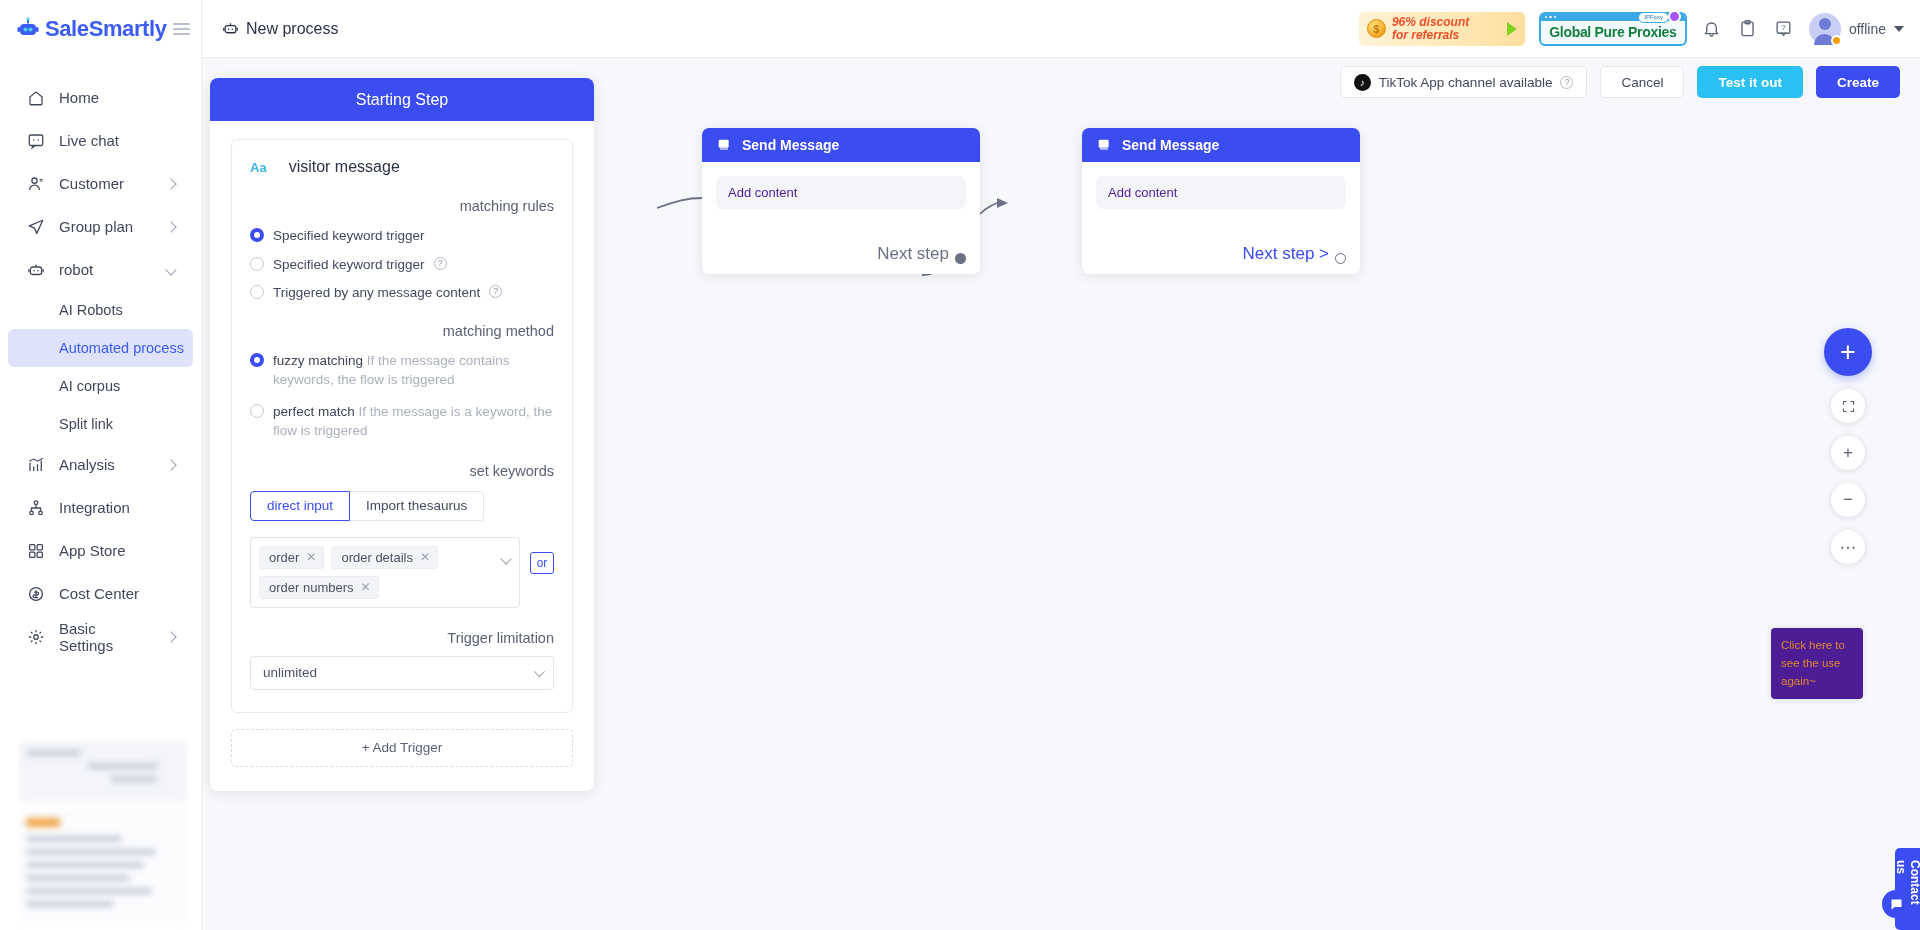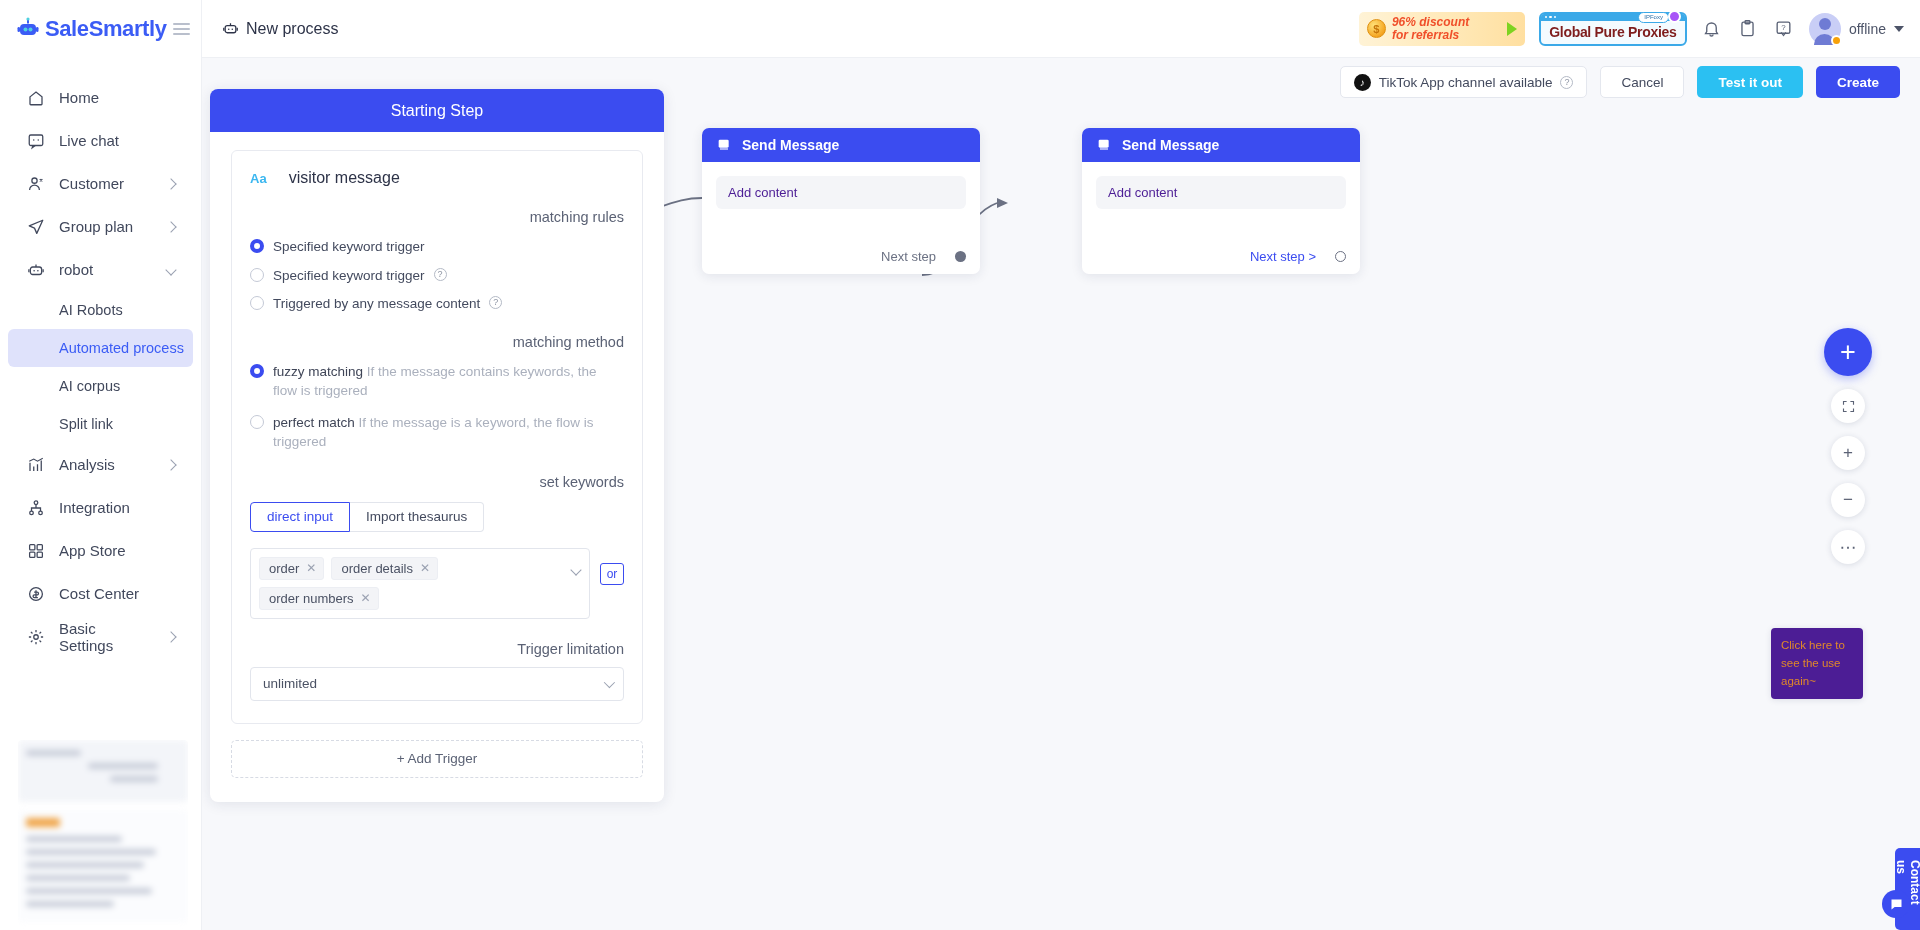--- a/index.html
+++ b/index.html
@@ -105,21 +105,21 @@
     width: 148px; height: 34px; border: 2px solid #3ba9e8; border-radius: 6px;
     background: #f4fbff; position: relative; display: flex; align-items: center; justify-content: center;
     cursor: pointer;
   }
   .proxy-ad .bar {
     position: absolute; top: 0; left: 0; right: 0; height: 7px;
     background: #3ba9e8; border-radius: 3px 3px 0 0;
     display: flex; align-items: center; gap: 2px; padding-left: 4px;
   }
   .proxy-ad .bar i { width: 2.5px; height: 2.5px; background: #fff; border-radius: 50%; display: block; }
-  .proxy-ad .ptxt { font-size: 14px; font-weight: bold; color: #7f1d1d; margin-top: 6px; letter-spacing: -0.3px; }
+  .proxy-ad .ptxt { font-size: 14px; font-weight: bold; color: #15803d; margin-top: 6px; letter-spacing: -0.3px; }
   .proxy-pill {
     position: absolute; top: -2px; right: 16px; height: 11px; padding: 0 5px;
     background: #fff; border: 1px solid #3ba9e8; border-radius: 6px;
     font-size: 6px; color: #2c6fa8; display: flex; align-items: center; gap: 2px;
   }
   .proxy-dot {
     position: absolute; top: -4px; right: 4px; width: 13px; height: 13px; border-radius: 50%;
     background: #a855f7; border: 2px solid #fff;
   }
 
@@ -153,22 +153,22 @@
   .btn { height: 32px; padding: 0 20px; border-radius: 5px; font-size: 13.5px; cursor: pointer; display: flex; align-items: center; justify-content: center; border: 1px solid transparent; }
   .btn-cancel { background: #fff; border-color: #e4e7ee; color: #434a5e; }
   .btn-test { background: #2bc0f2; color: #fff; font-weight: bold; }
   .btn-create { background: #3b4cf0; color: #fff; font-weight: bold; }
 
   
   .canvas { position: absolute; top: 58px; left: 0; right: 0; bottom: 0; background: #f7f8fb; overflow: hidden; }
 
   
   .start-panel {
-    position: absolute; left: 8px; top: 31px;
-    width: 454px;
+    position: absolute; left: 8px; top: 20px;
+    width: 384px;
     background: #fff; border-radius: 8px;
     box-shadow: 0 2px 14px rgba(30,40,80,.10);
     overflow: hidden;
   }
   .start-head {
     height: 43px; background: #3b4cf0; color: #fff;
     display: flex; align-items: center; justify-content: center;
     font-size: 16px; cursor: move;
   }
   .start-body { padding: 18px 21px 24px 21px; }
@@ -244,21 +244,21 @@
     display: flex; align-items: center; gap: 10px; padding: 0 14px; font-size: 14px; cursor: move;
   }
   .node-body { height: 112px; padding: 14px; position: relative; }
   .add-content {
     height: 33px; border-radius: 6px; background: #f4f5f8;
     display: flex; align-items: center; padding: 0 12px;
     font-size: 13px; color: #4c1d95; cursor: text;
   }
   .next-step {
     position: absolute; right: 14px; bottom: 10px;
-    display: flex; align-items: center; gap: 19px; font-size: 13px; color: #6b7183; cursor: pointer;
+    display: flex; align-items: flex-end; gap: 6px; font-size: 17px; color: #6b7183; cursor: pointer;
   }
   .next-step.linked { color: #3b4cf0; }
   .port-filled { width: 11px; height: 11px; border-radius: 50%; background: #6b7183; }
   .port-empty { width: 11px; height: 11px; border-radius: 50%; border: 1.5px solid #6b7183; background: #fff; }
 
   
   .rail { position: absolute; right: 48px; top: 270px; display: flex; flex-direction: column; align-items: center; gap: 13px; }
   .fab {
     width: 48px; height: 48px; border-radius: 50%; background: #3b4cf0; color: #fff;
     display: flex; align-items: center; justify-content: center; font-size: 27px; cursor: pointer;

